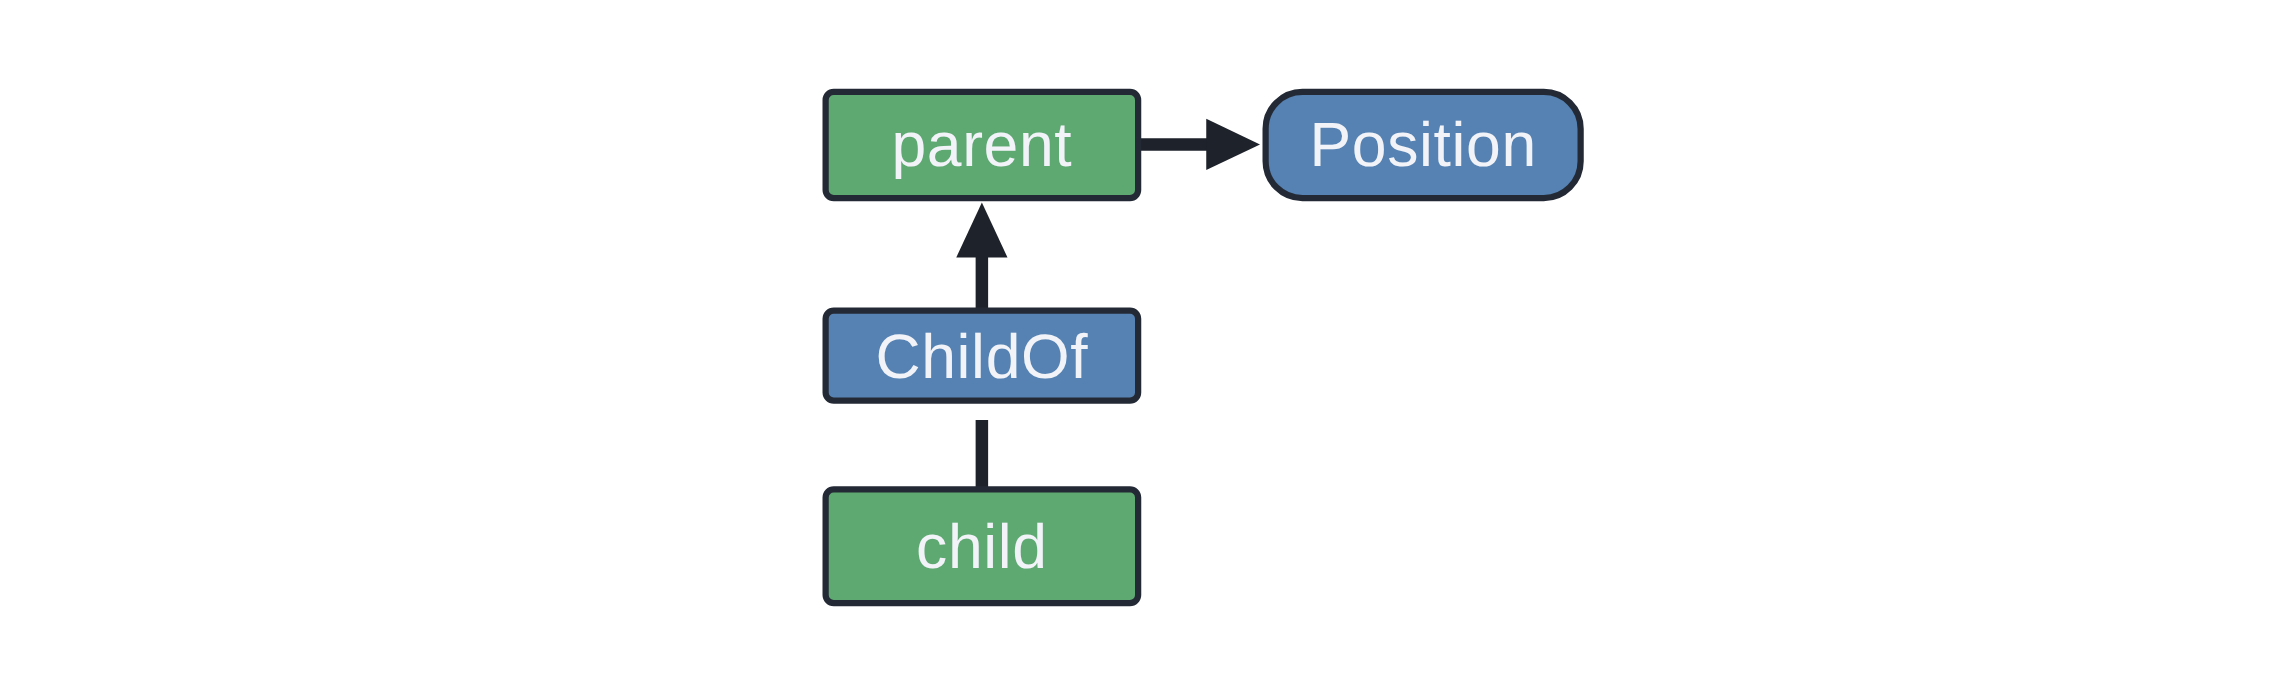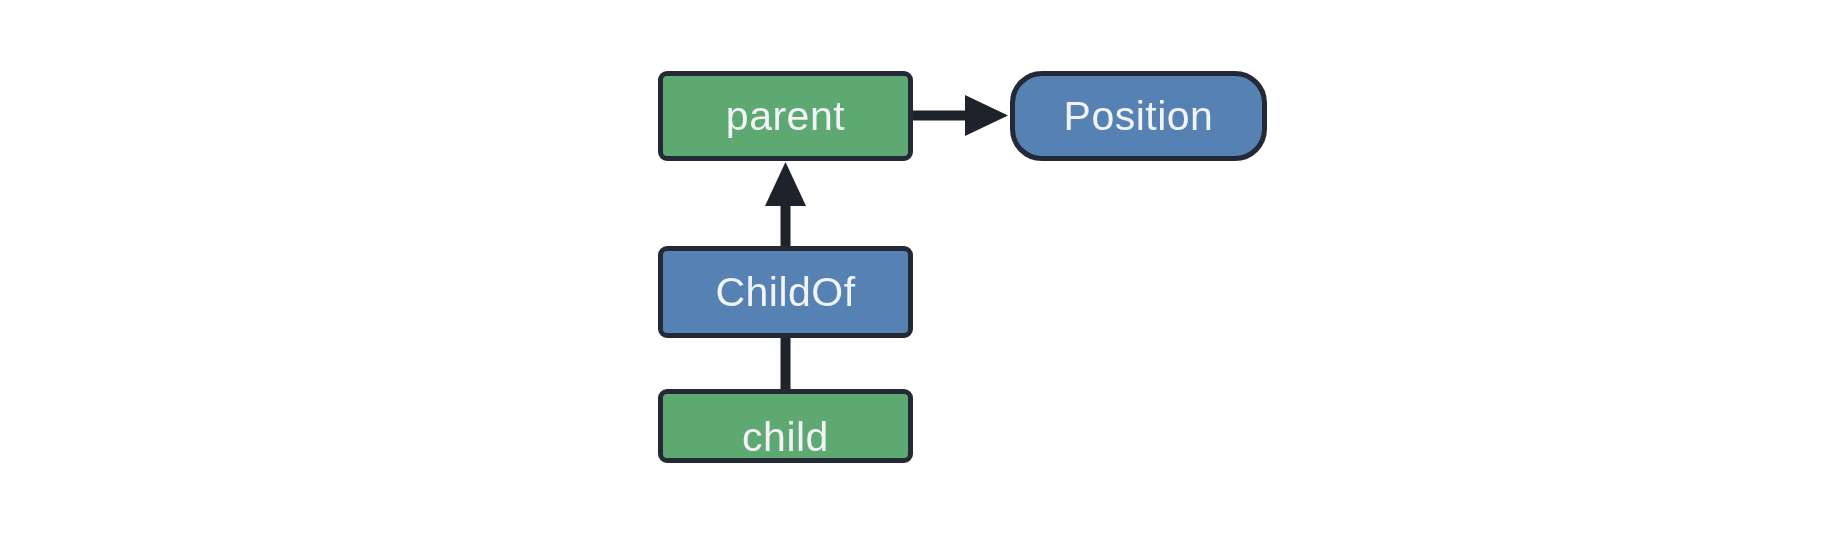--- a/index.html
+++ b/index.html
@@ -18,31 +18,31 @@
     position: absolute;
     box-sizing: border-box;
     border: 5px solid var(--node-border, #242a35);
     border-radius: 9px;
     display: flex;
     align-items: center;
     justify-content: center;
   }
   .node .label {
     color: var(--node-text, #f1f3f8);
-    font-size: 41px;
+    font-size: 50px;
     line-height: 1;
     letter-spacing: 0.5px;
   }
   .node.entity { background: var(--entity-fill, #5ea871); }
   .node.component { background: var(--component-fill, #5582b2); }
 
   #node-parent   { left: 658px;  top: 71px;  width: 255px; height: 90px; }
   #node-position { left: 1010px; top: 71px;  width: 257px; height: 90px; border-radius: 32px; }
-  #node-childof  { left: 658px;  top: 246px; width: 255px; height: 92px; }
-  #node-child    { left: 658px;  top: 389px; width: 255px; height: 74px; align-items: flex-end; }
+  #node-childof  { left: 658px;  top: 246px; width: 255px; height: 77px; }
+  #node-child    { left: 658px;  top: 389px; width: 255px; height: 96px; }
 
   svg.connectors {
     position: absolute;
     left: 0;
     top: 0;
     width: 1830px;
     height: 548px;
     pointer-events: none;
   }
   .connector {

